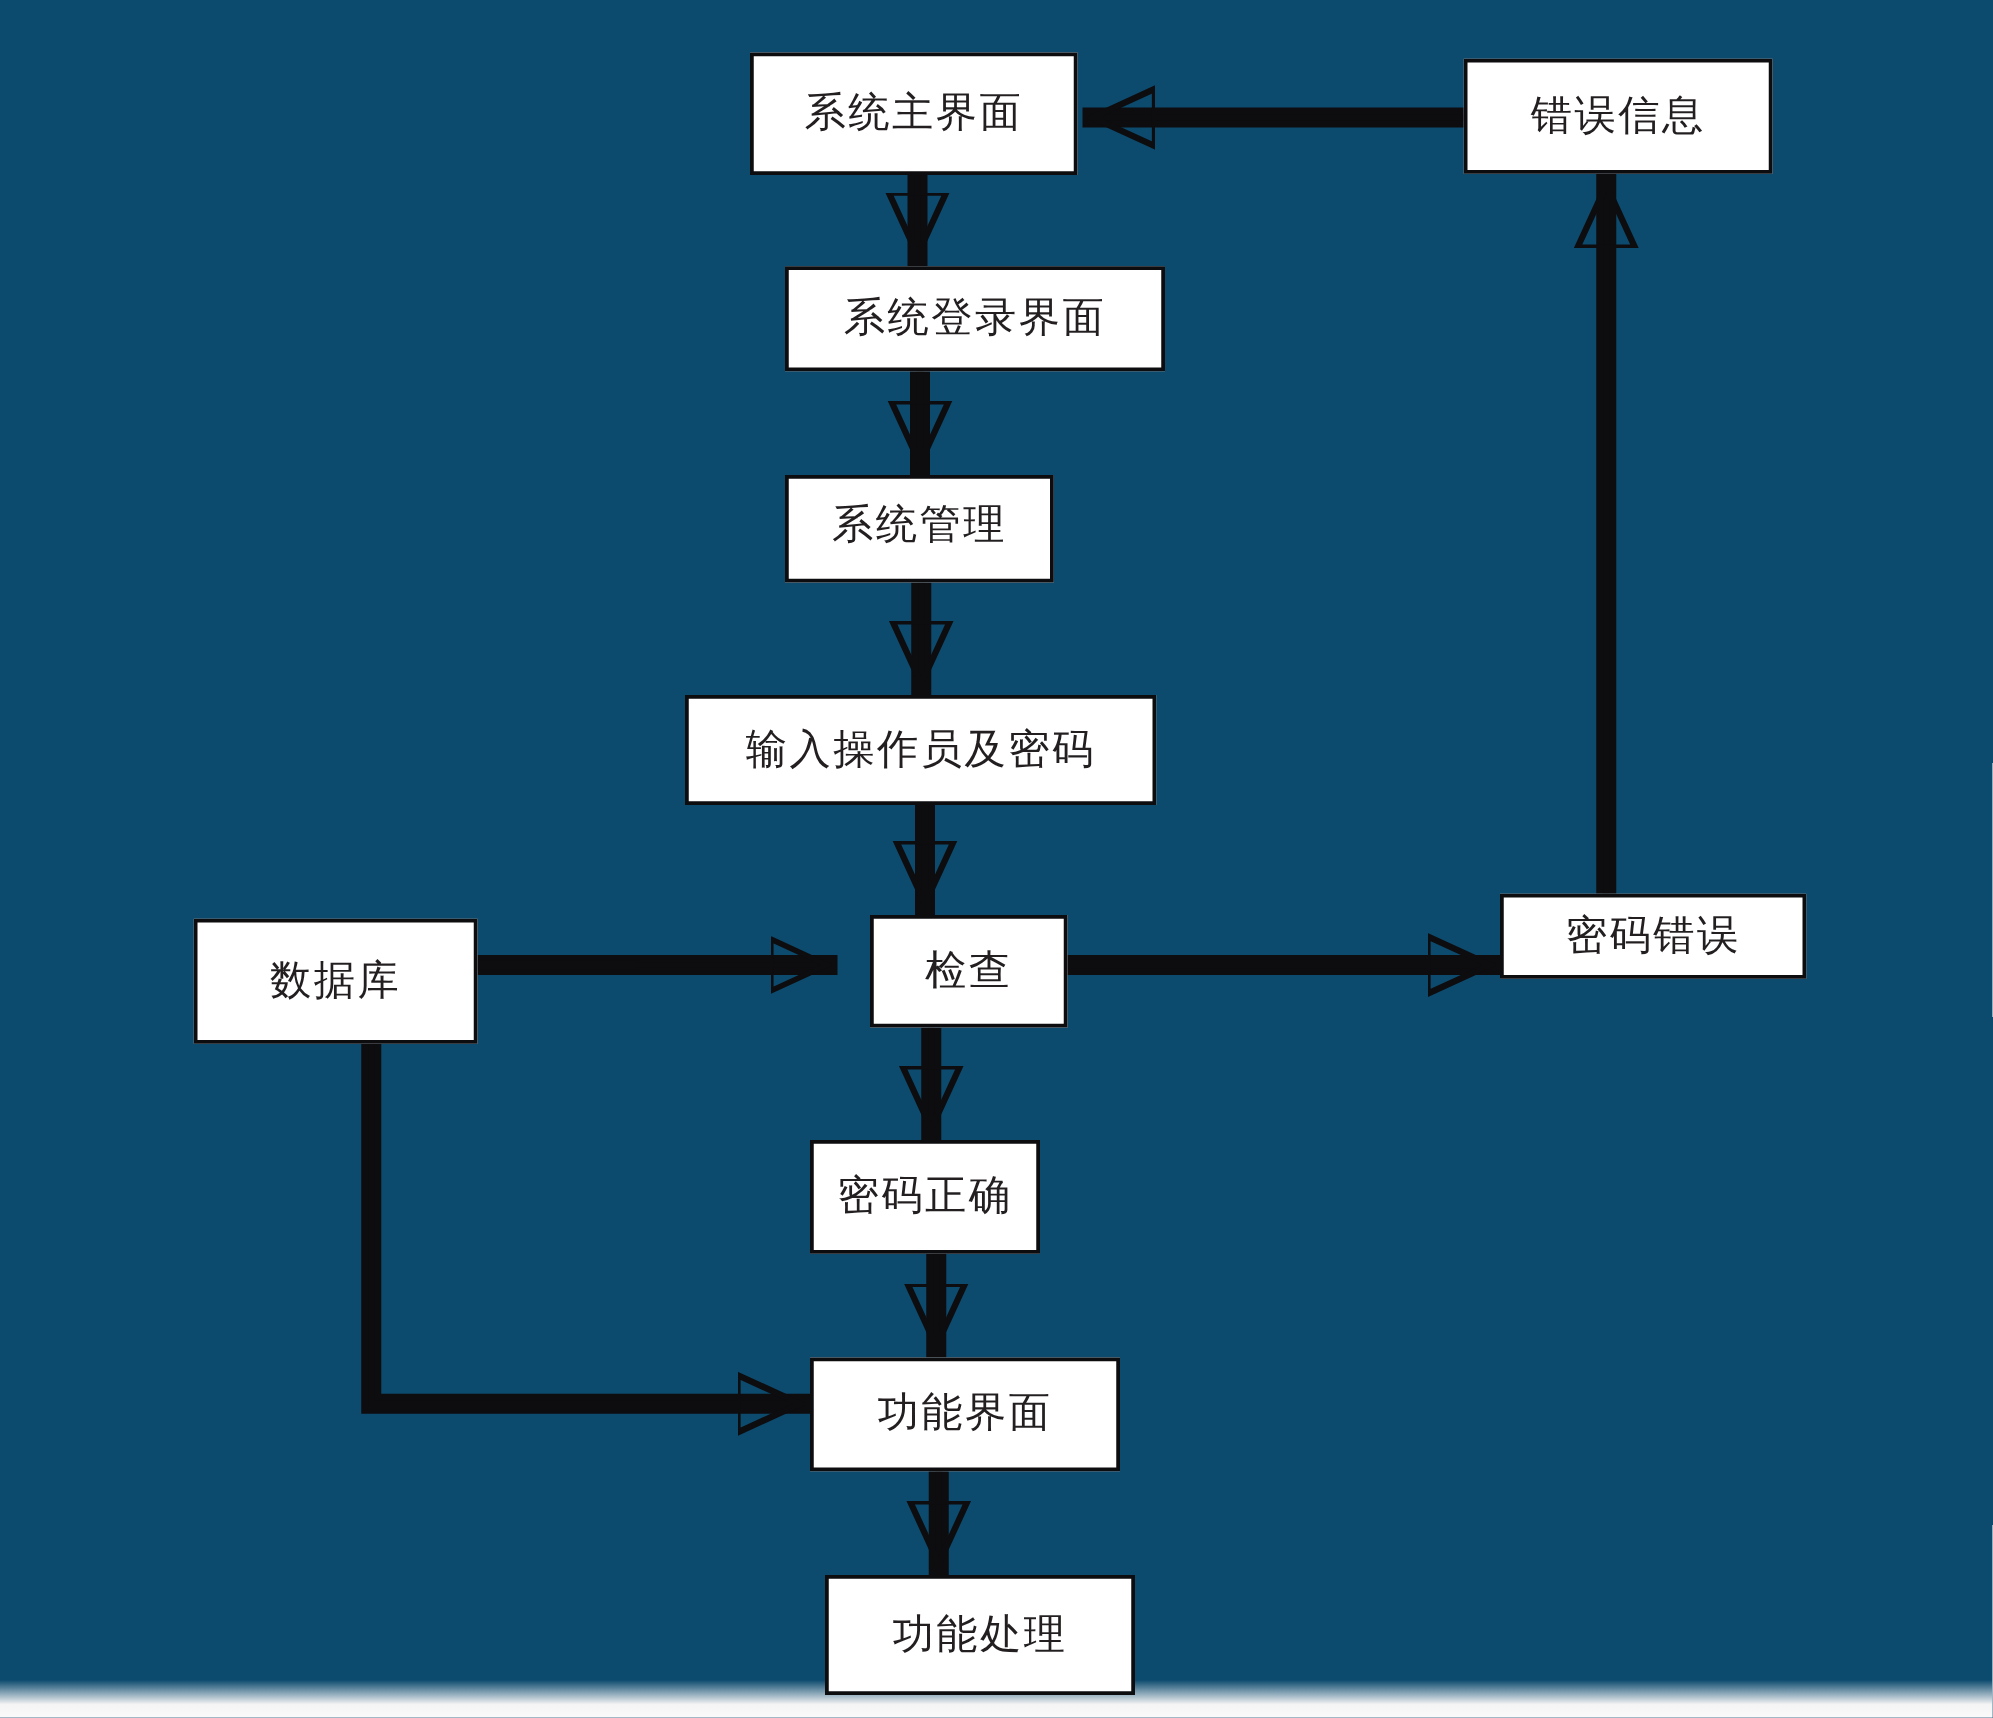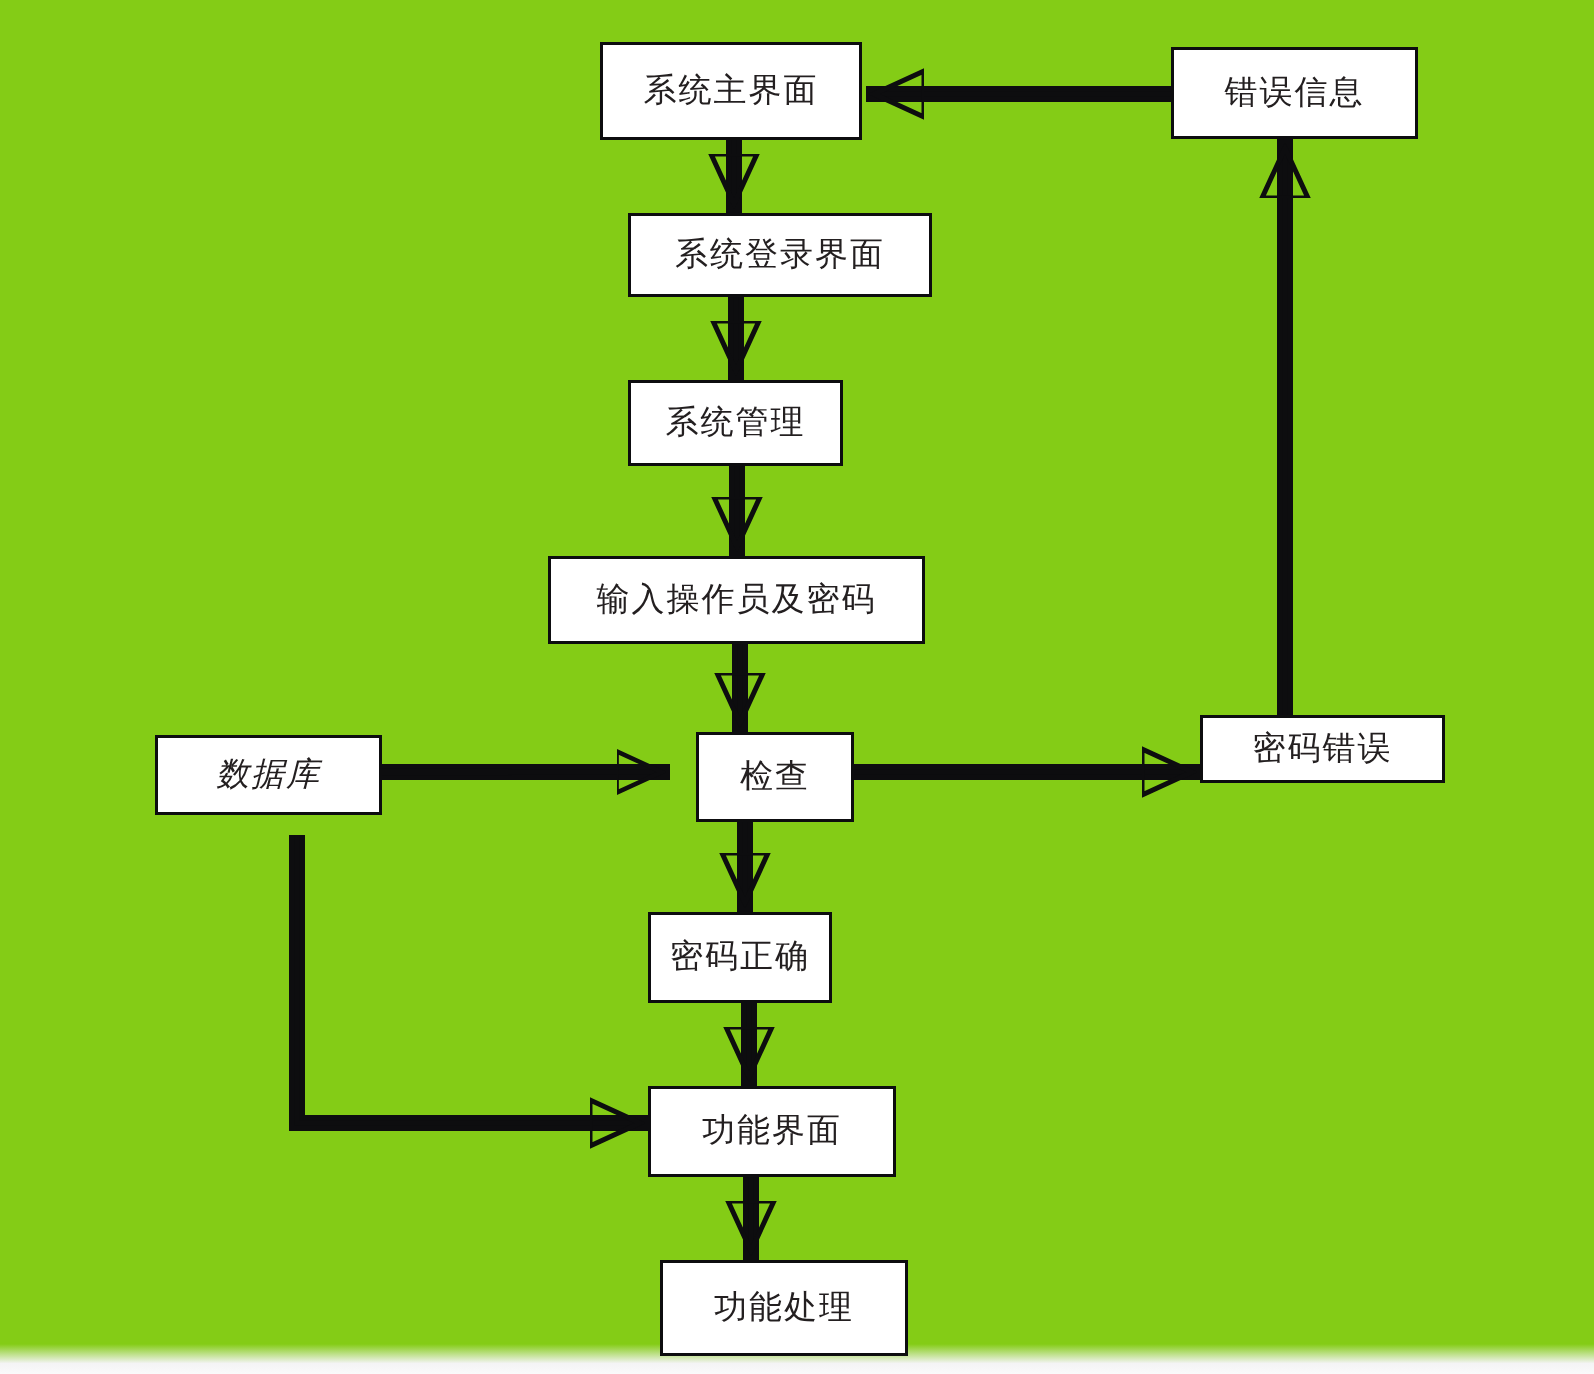--- a/index.html
+++ b/index.html
@@ -4,21 +4,21 @@
 <style>
   html, body {
     margin: 0;
     padding: 0;
     background: #ffffff;
   }
   #canvas {
     position: relative;
     width: 1594px;
     height: 1374px;
-    background: #84cc16;
+    background: #0c4a6e;
     overflow: hidden;
     font-family: "DejaVu Serif", "Liberation Serif", serif;
   }
   
   #page-bottom-shade {
     position: absolute;
     left: 0;
     bottom: 0;
     width: 1594px;
     height: 30px;
@@ -143,29 +143,29 @@
   </div>
 
   <div class="node" style="left:1171px; top:47px; width:247px; height:92px;">
     <span class="label">错误信息</span>
   </div>
 
   <div class="node" style="left:582px; top:213px; width:304px; height:84px;margin-left:46px;">
     <span class="label">系统登录界面</span>
   </div>
 
-  <div class="node" style="left:628px; top:380px; width:215px; height:86px;">
+  <div class="node" style="left:628px; top:380px; width:215px; height:86px;font-family:Liberation Mono, monospace;">
     <span class="label">系统管理</span>
   </div>
 
   <div class="node" style="left:548px; top:556px; width:377px; height:88px;">
     <span class="label">输入操作员及密码</span>
   </div>
 
-  <div class="node" style="left:155px; top:735px; width:227px; height:80px;font-style:italic;">
+  <div class="node" style="left:155px; top:735px; width:227px; height:100px;">
     <span class="label">数据库</span>
   </div>
 
   <div class="node" style="left:696px; top:732px; width:158px; height:90px;">
     <span class="label">检查</span>
   </div>
 
   <div class="node" style="left:1200px; top:715px; width:245px; height:68px;">
     <span class="label">密码错误</span>
   </div>

